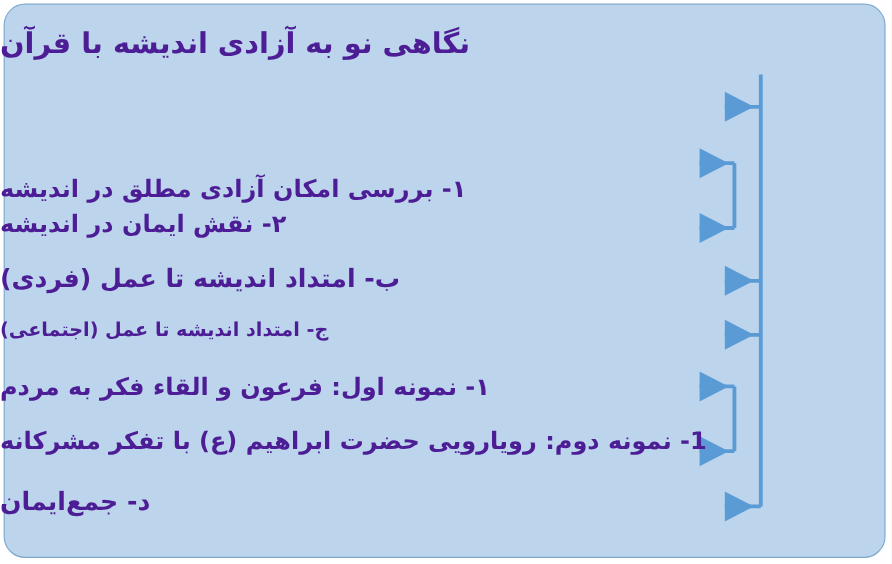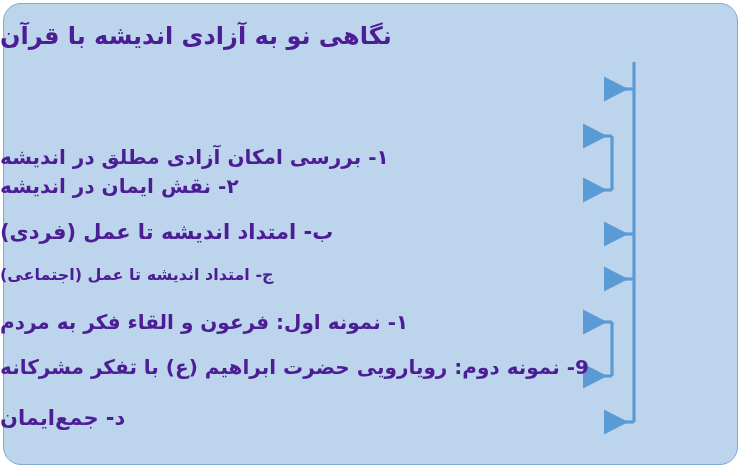--- a/index.html
+++ b/index.html
@@ -149,20 +149,20 @@
 
   <div class="row" id="row-c">
     <span class="label">ج- امتداد اندیشه تا عمل (اجتماعی)</span>
   </div>
 
   <div class="row" id="row-c1">
     <span class="label">۱- نمونه اول: فرعون و القاء فکر به مردم</span>
   </div>
 
   <div class="row" id="row-c2">
-    <span class="label">9- نمونه دوم: رویارویی حضرت ابراهیم (ع) با تفکر مشرکانه</span>
+    <span class="label">1- نمونه دوم: رویارویی حضرت ابراهیم (ع) با تفکر مشرکانه</span>
   </div>
 
   <div class="row" id="row-d">
     <span class="label">د- جمع‌ایمان</span>
   </div>
 
 </div>
 
 </body></html>

